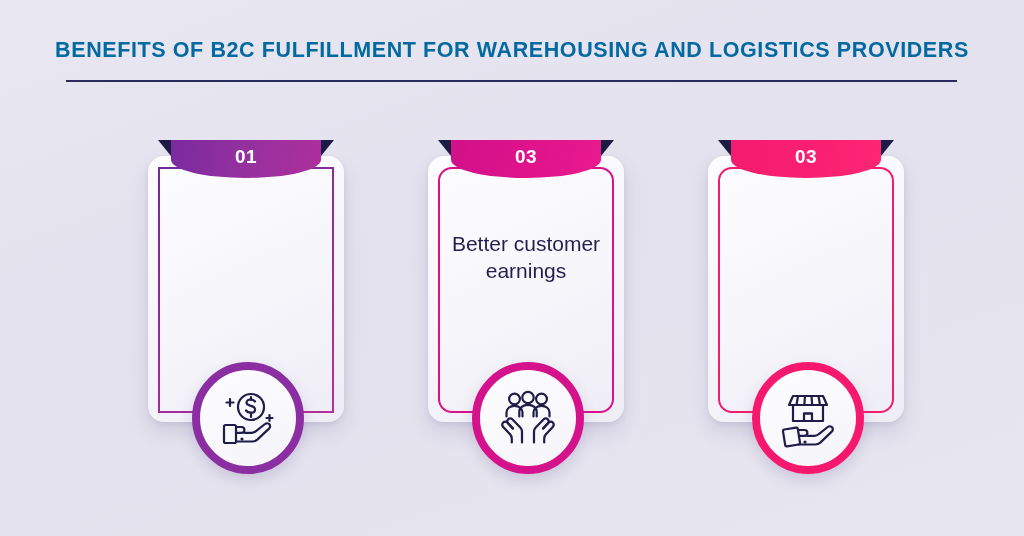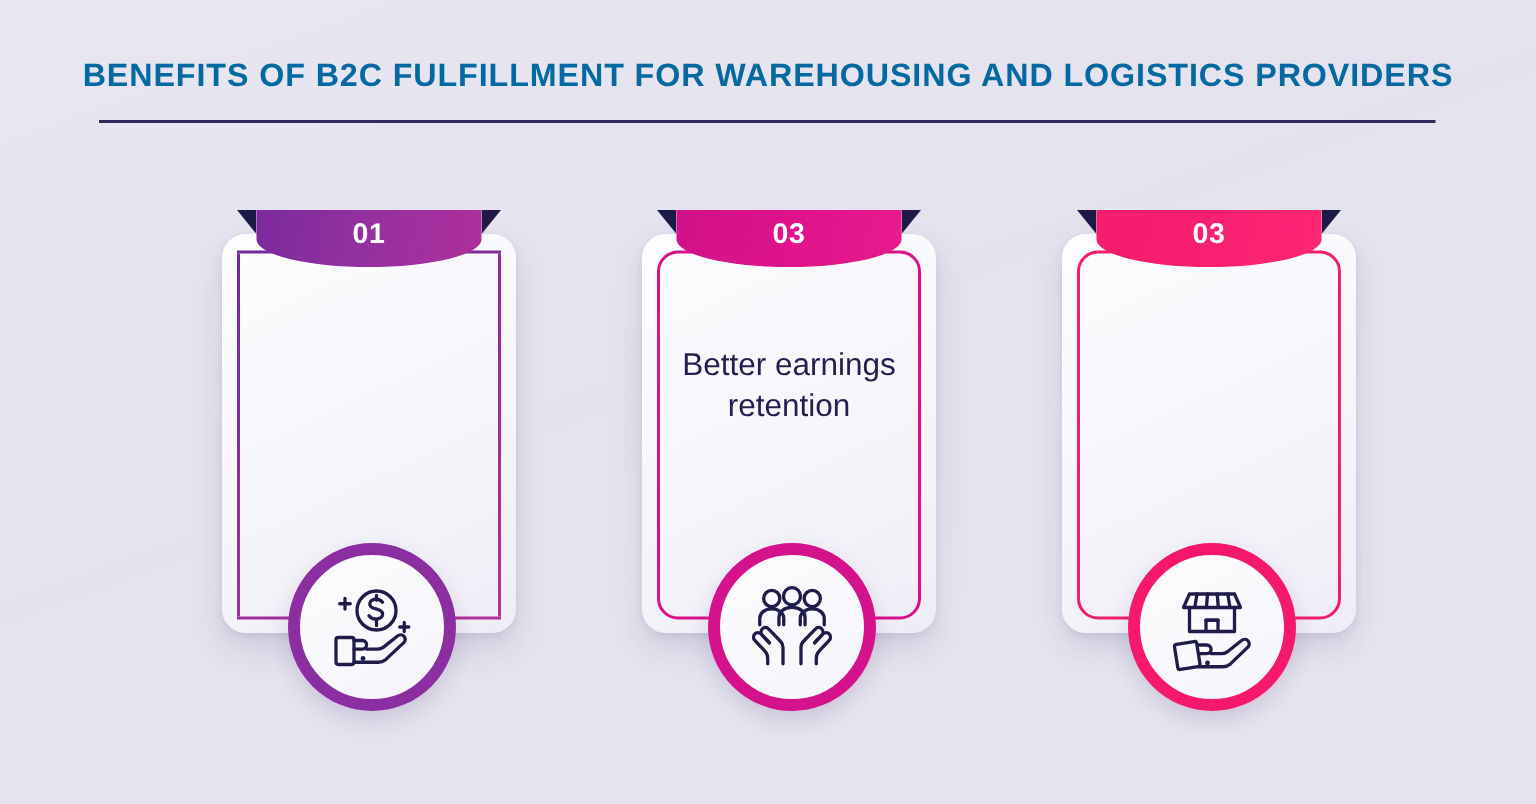--- a/index.html
+++ b/index.html
@@ -199,21 +199,21 @@
     <div class="card-plate"></div>
     <div class="card-outline"></div>
 
     <div class="ribbon">
       <div class="fold left"></div>
       <div class="fold right"></div>
       <div class="ribbon-body"></div>
       <div class="ribbon-num">03</div>
     </div>
 
-    <div class="card-text">Better earnings retention</div>
+    <div class="card-text">Better customer earnings</div>
 
     <div class="icon-circle">
       <span>
         <svg width="64" height="62" viewBox="0 0 64 62">
 
           <circle class="ic-stroke" cx="18.5" cy="12" r="5.4"></circle>
           <circle class="ic-stroke" cx="32" cy="10.5" r="5.7"></circle>
           <circle class="ic-stroke" cx="45.5" cy="12" r="5.4"></circle>
           <path class="ic-stroke" d="M10.5 29.5v-4.2c0-3.6 3.3-6.4 8-6.4s8 2.8 8 6.4v4.2"></path>
           <path class="ic-stroke" d="M23.3 29.5v-4.8c0-3.8 3.5-6.8 8.7-6.8s8.7 3 8.7 6.8v4.8"></path>

